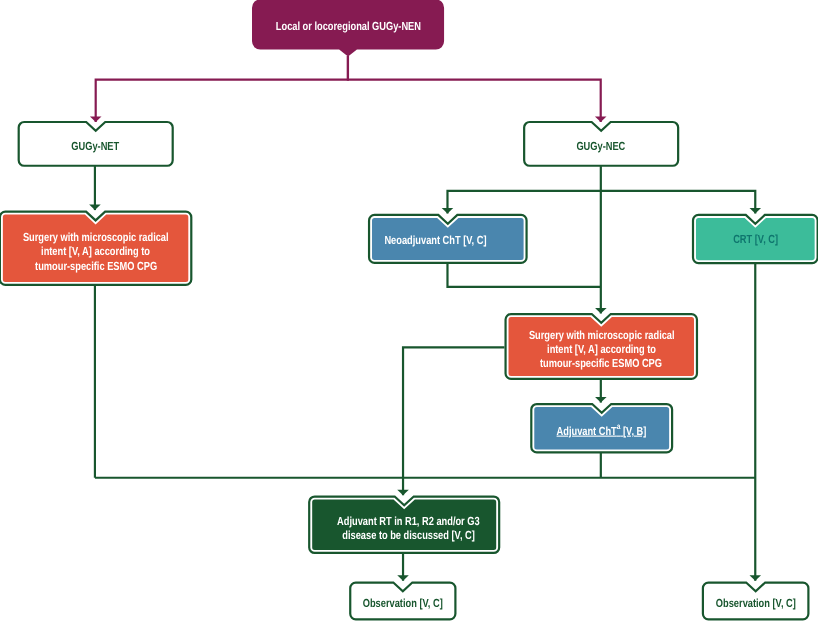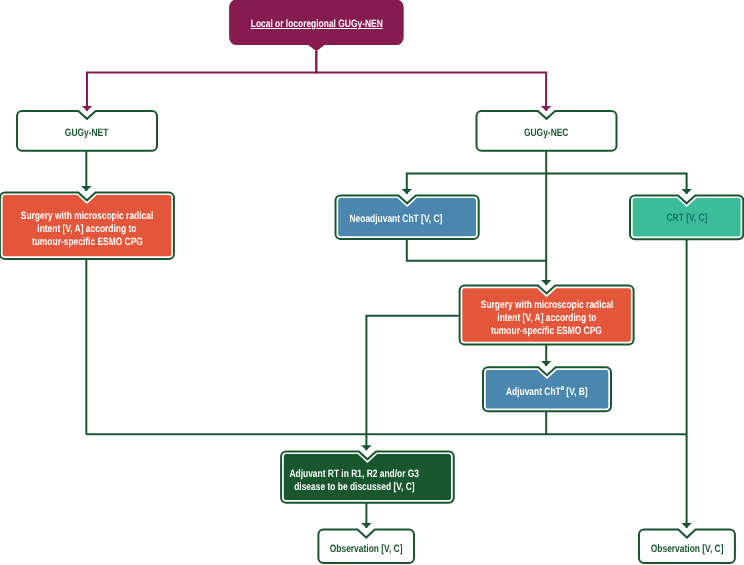--- a/index.html
+++ b/index.html
@@ -117,21 +117,21 @@
           <path d="M 286.1 454.09999999999997 L 357.75550885354136 454.09999999999997 L 367.45 463.03068275310125 L 377.1444911464586 454.09999999999997 L 448.8 454.09999999999997 A 2.3 2.3 0 0 1 451.1 456.4 L 451.1 497.69999999999993 A 2.3 2.3 0 0 1 448.8 499.99999999999994 L 286.1 499.99999999999994 A 2.3 2.3 0 0 1 283.8 497.69999999999993 L 283.8 456.4 A 2.3 2.3 0 0 1 286.1 454.09999999999997 Z" fill="#18562e"></path>
         </g>
         <g>
           <path d="M 323.4 529.6 L 357.5595969874436 529.6 L 366.2 537.5596439873246 L 374.84040301255635 529.6 L 409 529.6 A 5 5 0 0 1 414 534.6 L 414 558 A 5 5 0 0 1 409 563 L 323.4 563 A 5 5 0 0 1 318.4 558 L 318.4 534.6 A 5 5 0 0 1 323.4 529.6 Z" fill="#ffffff" stroke="#18562e" stroke-width="2" stroke-linejoin="miter" stroke-miterlimit="8"></path>
         </g>
         <g>
           <path d="M 644 529.6 L 678.3095969874437 529.6 L 686.95 537.5596439873246 L 695.5904030125564 529.6 L 729.9 529.6 A 5 5 0 0 1 734.9 534.6 L 734.9 558 A 5 5 0 0 1 729.9 563 L 644 563 A 5 5 0 0 1 639 558 L 639 534.6 A 5 5 0 0 1 644 529.6 Z" fill="#ffffff" stroke="#18562e" stroke-width="2" stroke-linejoin="miter" stroke-miterlimit="8"></path>
         </g>
       </g>
     </svg>
-<div class="node-label" style="left: 229.1px; top: 2px; width: 174.6px; height: 45.6px; color: rgb(255, 255, 255); text-decoration: underline;">
+<div class="node-label" style="left: 229.1px; top: 2px; width: 174.6px; height: 45.6px; color: rgb(255, 255, 255);">
       <span class="line">Local or locoregional GUGy-NEN</span>
     </div>
     <div class="node-label" style="left: 16px; top: 112.3px; width: 142px; height: 41.8px; color: rgb(24, 86, 46);">
       <span class="line">GUGy-NET</span>
     </div>
     <div class="node-label" style="left: 475.5px; top: 112.3px; width: 142px; height: 41.8px; color: rgb(24, 86, 46);">
       <span class="line">GUGy-NEC</span>
     </div>
     <div class="node-label" style="left: -1.1px; top: 195.7px; width: 176px; height: 68.6px; color: rgb(255, 255, 255);">
       <span class="line">Surgery with microscopic radical</span>
@@ -142,24 +142,24 @@
       <span class="line">Neoadjuvant ChT [V, C]</span>
     </div>
     <div class="node-label" style="left: 629px; top: 195.7px; width: 115.3px; height: 45.8px; color: #0f766e;">
       <span class="line">CRT [V, C]</span>
     </div>
     <div class="node-label" style="left: 458.6px; top: 288.3px; width: 176px; height: 61px; color: rgb(255, 255, 255);">
       <span class="line">Surgery with microscopic radical</span>
       <span class="line">intent [V, A] according to</span>
       <span class="line">tumour-specific ESMO CPG</span>
     </div>
-    <div class="node-label" style="left: 482px; top: 369.6px; width: 130px; height: 46px; color: rgb(255, 255, 255);">
+    <div class="node-label" style="left: 482px; top: 369.6px; width: 130px; height: 46px; color: rgb(255, 255, 255); text-decoration: underline;">
       <span class="line">Adjuvant ChT<sup>a</sup> [V, B]</span>
     </div>
-    <div class="node-label" style="left: 267px; top: 454.7px; width: 174.7px; height: 53.3px; color: rgb(255, 255, 255);">
+    <div class="node-label" style="left: 284px; top: 454.7px; width: 174.7px; height: 53.3px; color: rgb(255, 255, 255);">
       <span class="line">Adjuvant RT in R1, R2 and/or G3</span>
       <span class="line">disease to be discussed [V, C]</span>
     </div>
     <div class="node-label" style="left: 317.4px; top: 531.9px; width: 97.6px; height: 35.4px; color: rgb(24, 86, 46);">
       <span class="line">Observation [V, C]</span>
     </div>
     <div class="node-label" style="left: 638px; top: 531.9px; width: 97.9px; height: 35.4px; color: rgb(24, 86, 46);">
       <span class="line">Observation [V, C]</span>
     </div>
   </div>

